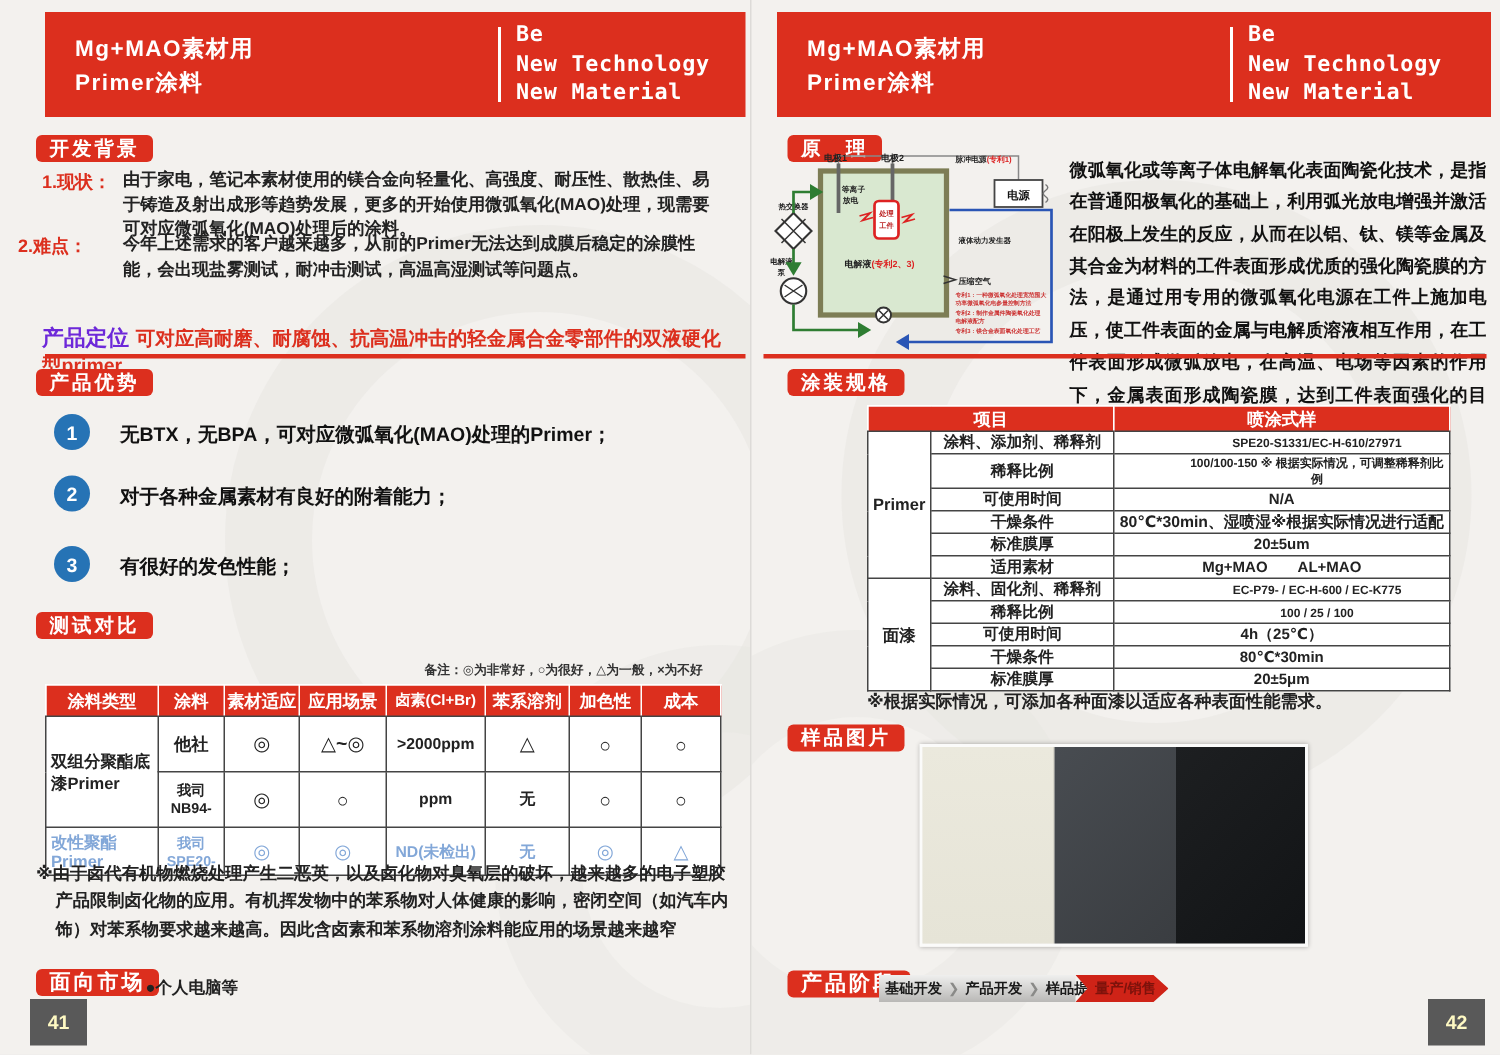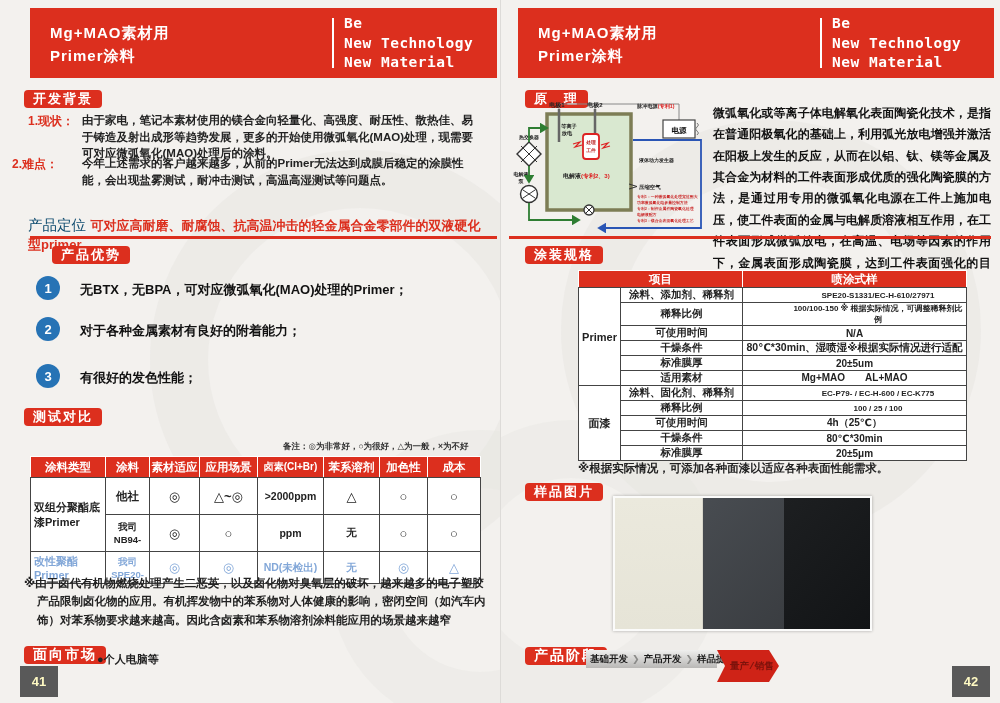--- a/index.html
+++ b/index.html
@@ -25,21 +25,21 @@
   
   .hdr{position:absolute;top:8px;height:70px;background:var(--red);z-index:2;}
   .hdr .t{position:absolute;left:20px;top:13px;color:#fff;font-weight:bold;font-size:15px;line-height:1.55;letter-spacing:1px;}
   .hdr .div{position:absolute;left:302px;top:10px;width:2px;height:50px;background:#fff;}
   .hdr .slogan{position:absolute;left:314px;top:6px;color:#fff;font-weight:bold;font-size:14.5px;line-height:1.35;font-family:"DejaVu Sans Mono","Liberation Mono",monospace;letter-spacing:.5px;}
   
   .badge{background:var(--red);color:#fff;font-weight:bold;font-size:13px;padding:0 9px;border-radius:4px;letter-spacing:2px;white-space:nowrap;}
   
   .lbl-red{color:var(--red);font-weight:bold;font-size:12px;}
   .body-txt{font-weight:bold;font-size:11.5px;line-height:1.45;color:#222;}
-  .pos-label{font-weight:normal;font-size:14.5px;color:#0c4a6e;}
+  .pos-label{font-weight:bold;font-size:14.5px;color:#6d28d9;}
   .pos-text{font-weight:bold;font-size:13px;color:var(--red);}
   .rule{position:absolute;height:3px;background:var(--red);z-index:2;}
   
   .num-circle{position:absolute;width:24px;height:24px;border-radius:50%;background:var(--circle);color:#fff;font-weight:bold;font-size:13px;display:flex;align-items:center;justify-content:center;z-index:2;}
   .adv-text{position:absolute;font-weight:bold;font-size:13px;color:#111;z-index:2;}
   
   .test-sub{font-weight:bold;font-size:13px;color:#111;}
   .test-note{font-weight:bold;font-size:8.5px;color:#333;}
   table{border-collapse:collapse;table-layout:fixed;background:#fff;}
   .test-table{width:450px;}
@@ -66,21 +66,21 @@
   
   .samples{position:absolute;display:flex;border:2px solid #fbfbfa;box-shadow:0 0 3px rgba(0,0,0,.3);z-index:2;}
   .panel{height:100%;}
   .panel.cream{background:linear-gradient(180deg,#ebe9dd,#e6e4d7);border-right:1px solid #d8d6ca;}
   .panel.darkgray{background:linear-gradient(135deg,#484c51,#3a3d41);}
   .panel.black{background:linear-gradient(135deg,#1d1f21,#121416);}
   
   .stage-band{position:absolute;height:18px;background:linear-gradient(180deg,#efefee,#b9b8b6);display:flex;align-items:center;z-index:2;}
   .stage-band .st{font-weight:bold;font-size:9.5px;color:#1a1a1a;padding:0 4px;white-space:nowrap;}
   .stage-band .sep{color:#8a8a88;font-size:9px;font-weight:bold;}
-  .stage-arrow{position:absolute;height:32px;background:#cf2317;color:#7d120b;font-weight:bold;font-size:9.5px;display:flex;align-items:center;padding-left:13px;clip-path:polygon(0 0,calc(100% - 10px) 0,100% 50%,calc(100% - 10px) 100%,0 100%,8px 50%);z-index:2;white-space:nowrap;font-family:Liberation Mono, monospace;}
+  .stage-arrow{position:absolute;height:18px;background:#cf2317;color:#7d120b;font-weight:bold;font-size:9.5px;display:flex;align-items:center;padding-left:13px;clip-path:polygon(0 0,calc(100% - 10px) 0,100% 50%,calc(100% - 10px) 100%,0 100%,8px 50%);z-index:2;white-space:nowrap;}
   svg text{font-family:"Liberation Sans","DejaVu Sans",sans-serif;}
 </style>
 </head>
 <body>
 
 <div class="page" id="page-l">
   <div class="wm" style="left:150px;top:150px;width:420px;height:420px;"></div>
   <div class="wm" style="left:330px;top:430px;width:300px;height:300px;opacity:.4;"></div>
 
   <div class="hdr" style="left:30px;width:467px;">
@@ -104,21 +104,21 @@
   <div class="z lbl-red" style="left:12px;top:156px;">2.难点：</div>
   <div class="z body-txt" style="left:82px;top:155px;width:396px;">今年上述需求的客户越来越多，从前的Primer无法达到成膜后稳定的涂膜性能，会出现盐雾测试，耐冲击测试，高温高湿测试等问题点。</div>
 
 
   <div class="z" style="left:28px;top:216px;width:465px;">
     <span class="pos-label">产品定位</span>
     <span class="pos-text">可对应高耐磨、耐腐蚀、抗高温冲击的轻金属合金零部件的双液硬化型primer</span>
   </div>
   <div class="rule" style="left:30px;top:236px;width:467px;"></div>
 
-  <div class="badge z" style="left:24px;top:246px;margin-left:28px;">产品优势</div>
+  <div class="badge z" style="left:24px;top:246px;">产品优势</div>
 
   <div class="num-circle" style="left:36px;top:276px;">1</div>
   <div class="adv-text" style="left:80px;top:281px;width:400px;">无BTX，无BPA，可对应微弧氧化(MAO)处理的Primer；</div>
   <div class="num-circle" style="left:36px;top:317px;">2</div>
   <div class="adv-text" style="left:80px;top:322px;width:400px;">对于各种金属素材有良好的附着能力；</div>
   <div class="num-circle" style="left:36px;top:364px;">3</div>
   <div class="adv-text" style="left:80px;top:369px;width:400px;">有很好的发色性能；</div>
 
   <div class="badge z" style="left:24px;top:408px;">测试对比</div>
   <div class="z test-note" style="left:283px;top:441px;">备注：◎为非常好，○为很好，△为一般，×为不好</div>

